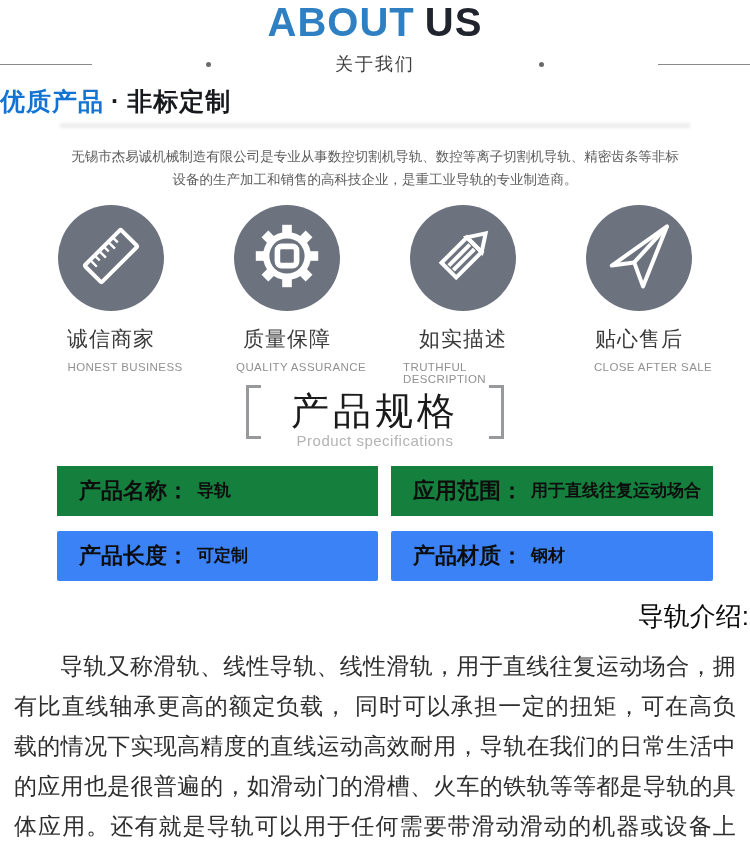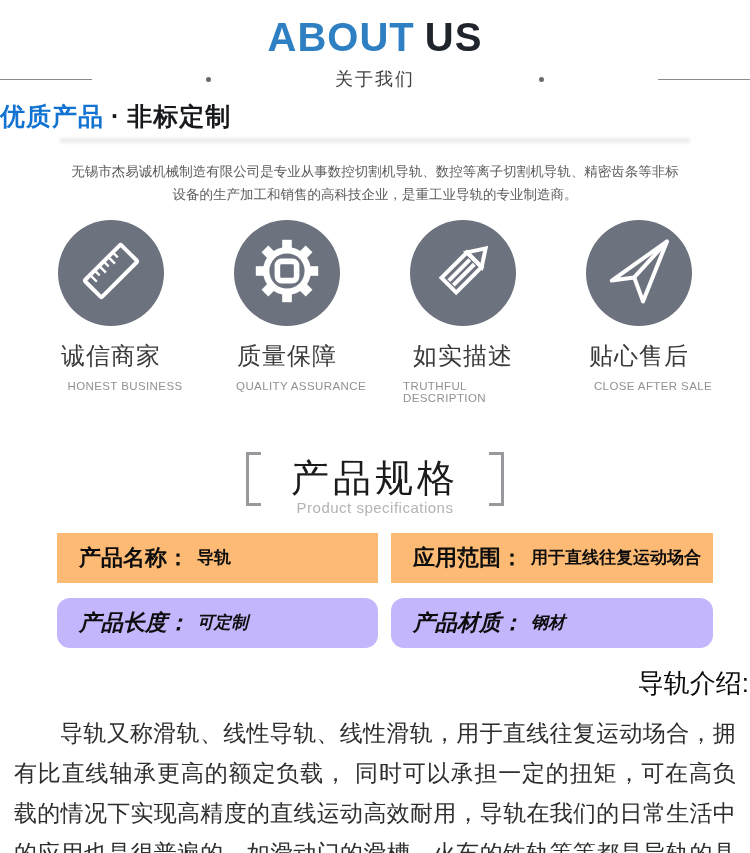--- a/index.html
+++ b/index.html
@@ -3,21 +3,21 @@
 <meta charset="utf-8">
 <style>
   * { margin:0; padding:0; box-sizing:border-box; }
   html,body { background:#ffffff; }
   body {
     width:750px; height:853px; margin:0 auto; overflow:hidden;
     font-family:"Liberation Sans", sans-serif;
   }
 
   
-  .about-title { text-align:center; padding-top:15px; font-size:40px; font-weight:800; letter-spacing:1px; }
+  .about-title { text-align:center; font-size:40px; font-weight:800; letter-spacing:1px; }
   .about-blue { color:#2e80c3; }
   .about-dark { color:#20242c; margin-left:10px; }
 
   .divider { display:flex; align-items:center; justify-content:space-between; margin-top:7px; }
   .divider .line { width:92px; height:1px; background:#8a8a8a; }
   .divider .dot { width:5px; height:5px; border-radius:50%; background:#6a6a6a; margin:0 3px; }
   .divider .txt { font-size:18px; color:#3e3e3e; margin:0 10px; letter-spacing:2px; }
 
   .tagline { text-align:left; margin-top:9px; font-size:25px; font-weight:700; letter-spacing:1px; }
   .tag-blue { color:#1273d2; }
@@ -29,41 +29,41 @@
   .company-desc { text-align:center; font-size:13.5px; color:#5c5c5c; line-height:1.7; margin-top:18px; }
 
   
   .features { display:flex; justify-content:center; margin-top:13px; }
   .feature { width:176px; display:flex; flex-direction:column; align-items:center; }
   .feature-circle {
     width:106px; height:106px; border-radius:50%; background:#6c727e;
     display:flex; align-items:center; justify-content:center;
   }
   .feature-circle svg { width:80px; height:80px; }
-  .feature-title { font-size:24px; color:#3a3a3a; margin-top:14px; letter-spacing:1px; }
+  .feature-title { font-size:21px; color:#3a3a3a; margin-top:14px; letter-spacing:1px; }
   .feature-sub { font-size:11.5px; color:#919191; margin-top:8px; letter-spacing:0.4px;padding-left:28px; }
 
   
-  .spec-header { margin-top:48px; }
+  .spec-header { }
   .spec-header-row { display:flex; align-items:center; justify-content:center; gap:30px; }
   .bracket { width:15px; height:54px; border:3px solid #97999c; }
   .bracket-left  { border-right:none; }
   .bracket-right { border-left:none; }
   .spec-title { font-size:38px; color:#1b1b1b; letter-spacing:4px; font-weight:500; }
   .spec-sub { text-align:center; font-size:15px; color:#b3b3b3; margin-top:-7px; letter-spacing:0.5px; }
 
   
   .spec-table {
     margin:17px 38px 0 57px;
     display:grid; grid-template-columns:321px 322px;
     column-gap:13px; row-gap:15px;
   }
   .cell { height:50px; display:flex; align-items:center; padding-left:22px; }
-  .cell-dark  { background:#fdba74;align-items:center; }
-  .cell-light { background:#c4b5fd; border-radius:13px;font-style:italic; }
+  .cell-dark  { background:#15803d;align-items:center; }
+  .cell-light { background:#3b82f6; border-radius:2px; }
   .cell-label { font-size:22px; font-weight:700; color:#0d0d0d; white-space:nowrap; }
   .cell-value { font-size:17px; font-weight:600; color:#0d0d0d; margin-left:8px; white-space:nowrap; }
 
   
   .intro-heading { margin:18px 1px 0 14px; font-size:26px; color:#0a0a0a; font-weight:400;text-align:right; }
   .intro-para {
     margin:12px 14px 0 14px; font-size:23px; color:#2e2e2e;
     line-height:40px; text-indent:2em; letter-spacing:0.2px; text-align:justify;
   }
 </style>

